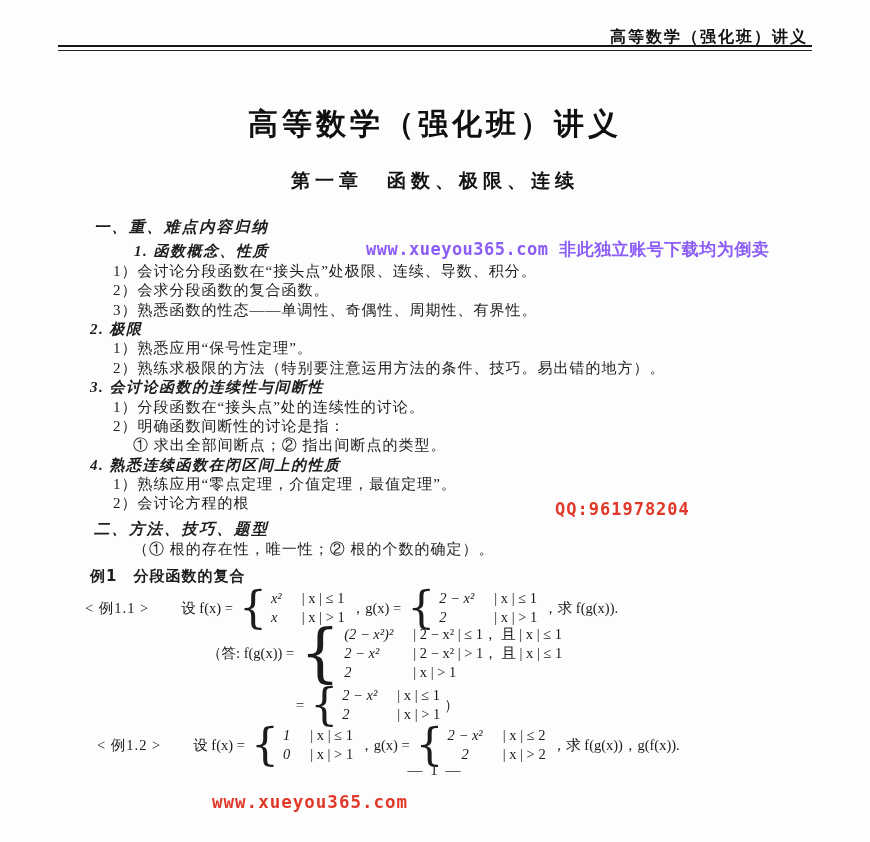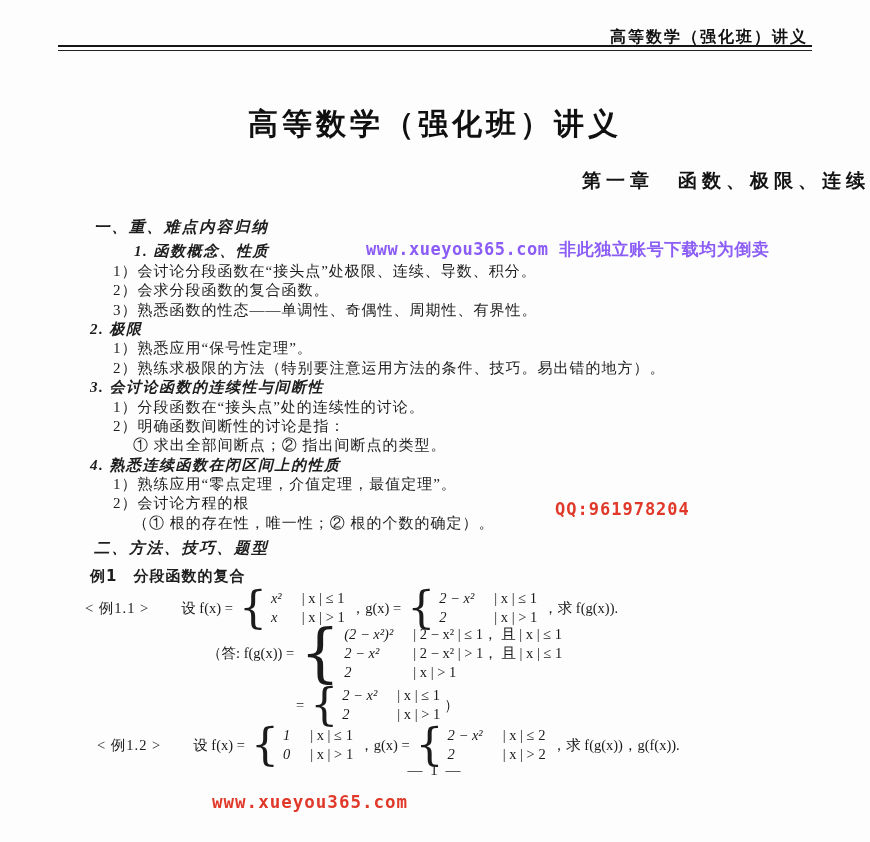--- a/index.html
+++ b/index.html
@@ -24,21 +24,21 @@
     border-top:2.6px solid #161616; border-bottom:1.4px solid #222;
   }
   
   .doc-title {
     position:absolute; top:104px; left:0; width:100%;
     text-align:center; font-family:"DejaVu Sans","Liberation Sans",sans-serif;
     font-weight:bold; font-size:30px; letter-spacing:4px; color:#101010;
   }
   .chapter {
     position:absolute; top:168px; left:0; width:100%;
-    text-align:right; font-family:"DejaVu Sans","Liberation Sans",sans-serif;
+    text-align:center; font-family:"DejaVu Sans","Liberation Sans",sans-serif;
     font-weight:bold; font-size:19px; letter-spacing:5px; color:#131313;
   }
   
   .outline { position:absolute; left:90px; top:219px; width:700px; }
   .ol-line { height:19.4px; line-height:19.4px; font-size:15px; letter-spacing:1px; white-space:nowrap; }
   .ol-h  { font-weight:bold; font-style:italic; font-size:15.5px; letter-spacing:2px; margin-left:4px;font-family:Liberation Mono, monospace; }
   .ol-n  { font-style:italic; font-weight:bold; letter-spacing:1.5px; }
   .ol-s  { margin-left:23px; }
   .ol-ss { margin-left:43px; }
   .gap-sm { margin-top:4px;margin-left:44px; }
@@ -94,22 +94,22 @@
     <div class="ol-line ol-n">2. 极限</div>
     <div class="ol-line ol-s">1）熟悉应用“保号性定理”。</div>
     <div class="ol-line ol-s">2）熟练求极限的方法（特别要注意运用方法的条件、技巧。易出错的地方）。</div>
     <div class="ol-line ol-n">3. 会讨论函数的连续性与间断性</div>
     <div class="ol-line ol-s">1）分段函数在“接头点”处的连续性的讨论。</div>
     <div class="ol-line ol-s">2）明确函数间断性的讨论是指：</div>
     <div class="ol-line ol-ss">① 求出全部间断点；② 指出间断点的类型。</div>
     <div class="ol-line ol-n">4. 熟悉连续函数在闭区间上的性质</div>
     <div class="ol-line ol-s">1）熟练应用“零点定理，介值定理，最值定理”。</div>
     <div class="ol-line ol-s">2）会讨论方程的根</div>
+    <div class="ol-line ol-h gap-md">二、方法、技巧、题型</div>
     <div class="ol-line ol-ss">（① 根的存在性，唯一性；② 根的个数的确定）。</div>
-    <div class="ol-line ol-h gap-md">二、方法、技巧、题型</div>
     <div class="ol-line ex-title gap-md">例1　分段函数的复合</div>
   </div>
 
   <div class="math-line" style="left:85px; top:586px;">
     <span class="ex-label">&lt; 例1.1 &gt;</span>
     <span class="mtx">设 f(x) =</span>
     <span class="cases c2">
       <span class="brace">{</span>
       <span class="ctab">
         <span class="crow">
@@ -171,21 +171,21 @@
           </span>
         <span class="crow">
             <span class="cexpr">2</span>
             <span class="ccond">| x | &gt; 1</span>
           </span>
       </span>
     </span>
     <span class="close-paren">）</span>
   </div>
 
-  <div class="math-line" style="left:97px; top:723px;">
+  <div class="math-line" style="left:97px; top:723px;text-align:center;">
     <span class="ex-label">&lt; 例1.2 &gt;</span>
     <span class="mtx">设 f(x) =</span>
     <span class="cases c2">
       <span class="brace">{</span>
       <span class="ctab">
         <span class="crow">
             <span class="cexpr">1</span>
             <span class="ccond">| x | ≤ 1</span>
           </span>
         <span class="crow">

